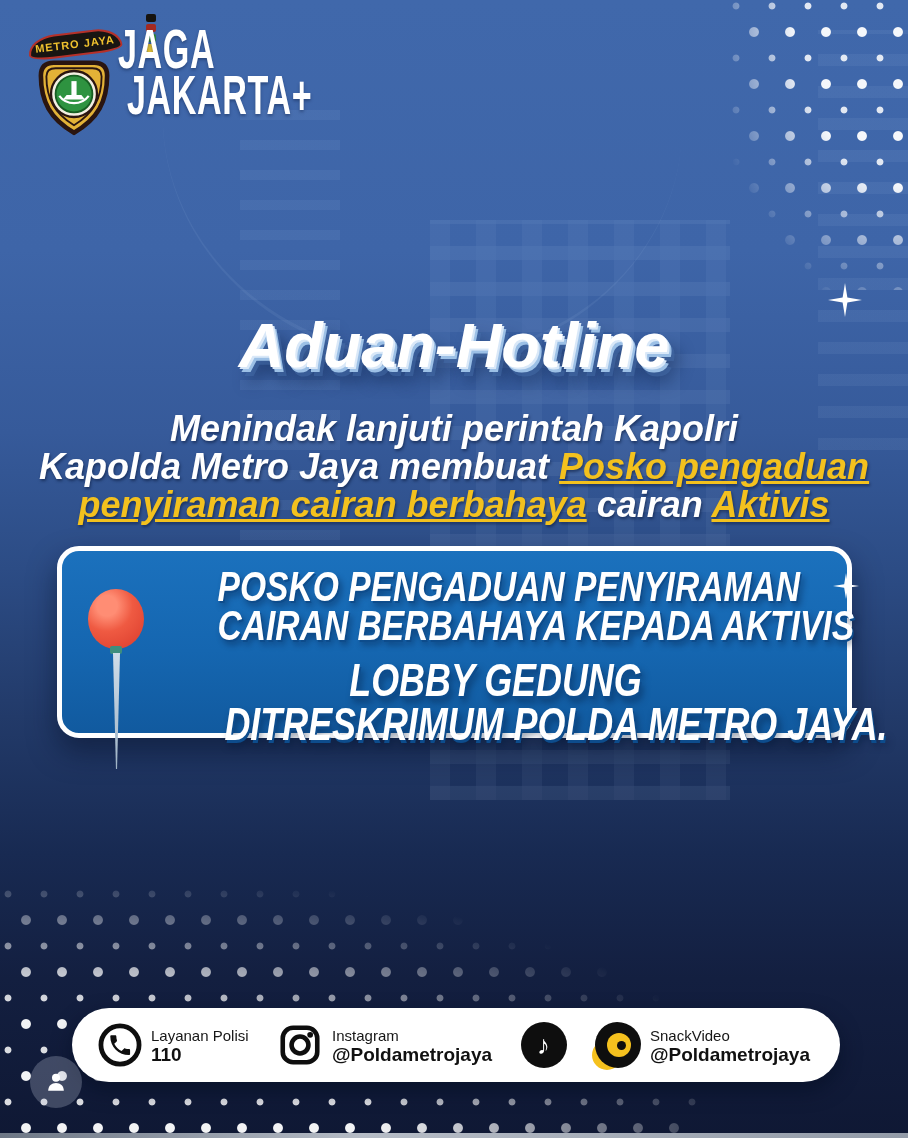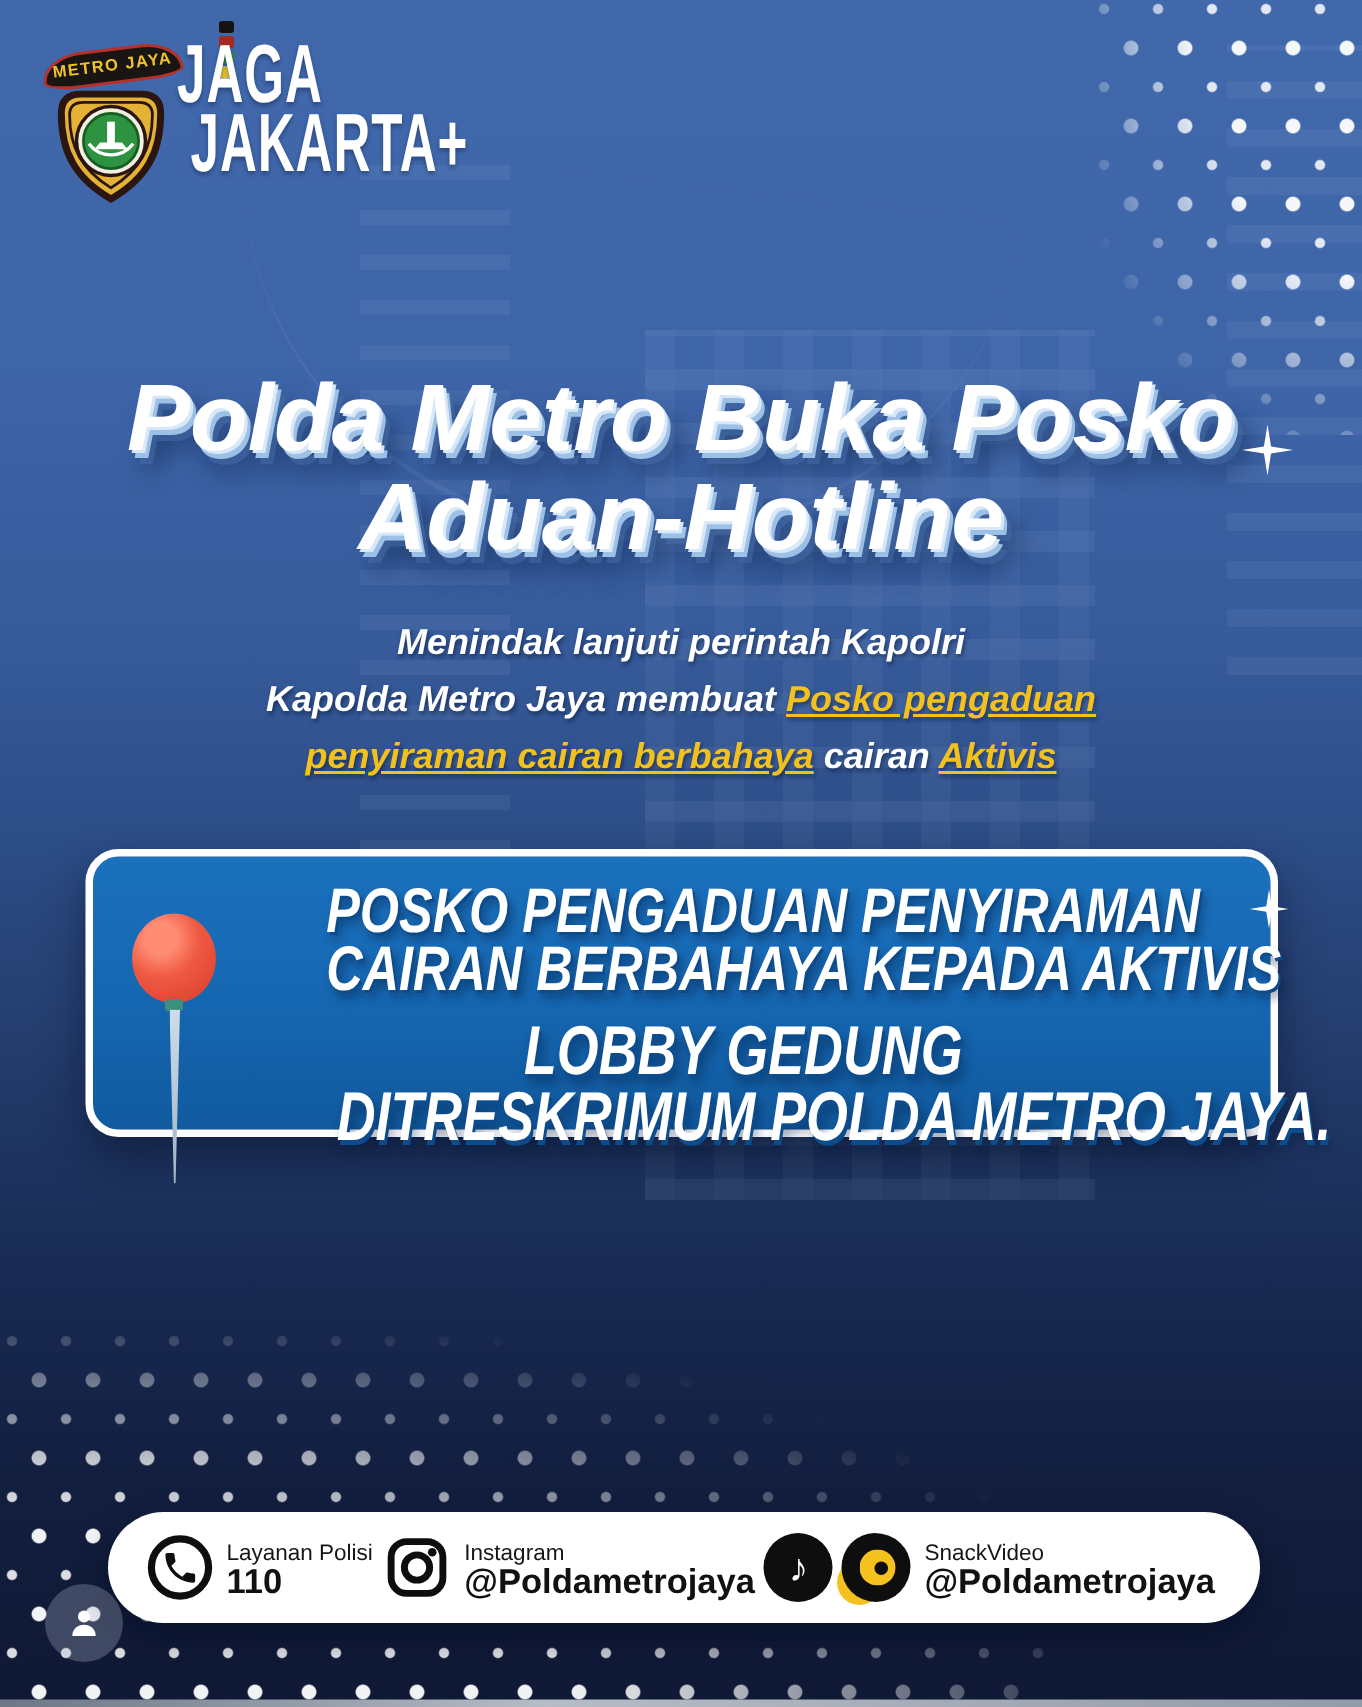--- a/index.html
+++ b/index.html
@@ -47,25 +47,25 @@
   
   .title{position:absolute;left:0;width:908px;top:246px;text-align:center;color:#fff;
     font-style:italic;font-weight:bold;font-size:63px;line-height:66px;letter-spacing:0;
     text-shadow:2px 2px 0 #d9e8f8,4px 5px 0 #9cc0e6,7px 9px 0 rgba(70,110,170,.5),10px 14px 16px rgba(10,30,70,.65);}
   .sparkle{position:absolute;background:#fff;filter:drop-shadow(0 0 5px rgba(255,255,255,.95));
     clip-path:polygon(50% 0%,57% 43%,100% 50%,57% 57%,50% 100%,43% 57%,0% 50%,43% 43%);}
   .sp1{left:828px;top:283px;width:34px;height:34px;}
   .sp2{left:790px;top:594px;width:26px;height:26px;}
   
   .subtitle{position:absolute;left:0;width:908px;top:410px;text-align:center;
-    font-style:italic;font-weight:bold;font-size:24px;line-height:38px;color:#fff;
+    font-style:italic;font-weight:bold;font-size:36px;line-height:38px;color:#fff;
     text-shadow:1px 2px 3px rgba(8,22,55,.55);}
   .yellow{color:#f3c11e;text-decoration:underline;}
   
-  .info-box{position:absolute;left:57px;top:566px;width:795px;height:192px;
+  .info-box{position:absolute;left:57px;top:546px;width:795px;height:192px;
     background:linear-gradient(180deg,#1b71bd 0%,#1566b0 55%,#115a9f 100%);
     border:5px solid #fff;border-radius:22px;
     box-shadow:0 14px 28px rgba(5,15,40,.5);}
   .pin{position:absolute;left:22px;top:38px;width:64px;height:150px;}
   .pin-ball{position:absolute;left:4px;top:0;width:56px;height:60px;border-radius:50%;
     background:radial-gradient(circle at 34% 28%, #ff8d74 0 18%, #ef5a42 45%, #d93a2b 100%);}
   .pin-collar{position:absolute;left:26px;top:57px;width:12px;height:8px;background:#3e8e7e;border-radius:2px;}
   .pin-needle{position:absolute;left:29px;top:64px;width:7px;height:116px;
     background:linear-gradient(180deg,#cfdce8,#9fb4c6);
     clip-path:polygon(0 0,100% 0,58% 100%,42% 100%);}
@@ -76,21 +76,21 @@
   .box-location{margin-top:13px;font-style:italic;font-weight:bold;font-size:46px;line-height:44px;
     transform:scaleX(.78);transform-origin:50% 0;white-space:nowrap;
     text-shadow:2px 3px 0 #0d4c8c,4px 6px 9px rgba(4,25,60,.5);}
   
   .contact-bar{position:absolute;left:72px;top:1008px;width:768px;height:74px;background:#fff;
     border-radius:42px;box-shadow:0 8px 20px rgba(4,12,32,.55);
     display:flex;align-items:center;justify-content:space-between;padding:0 30px 0 26px;}
   .contact{display:flex;align-items:center;gap:9px;}
   .contact-texts{display:flex;flex-direction:column;line-height:19px;}
   .contact-label{font-size:15px;color:#161616;}
-  .contact-value{font-size:23px;font-weight:bold;color:#111;}
+  .contact-value{font-size:19px;font-weight:bold;color:#111;}
   .cicon{flex:0 0 auto;display:flex;align-items:center;justify-content:center;}
   .icon-circle{width:46px;height:46px;border-radius:50%;background:#0e0e0e;color:#fff;
     display:flex;align-items:center;justify-content:center;font-size:26px;font-weight:bold;}
   .snack{position:relative;width:46px;height:46px;}
   .snack-crescent{position:absolute;left:-3px;bottom:-2px;width:30px;height:30px;border-radius:50%;background:#f5c11e;}
   .snack-body{position:absolute;inset:0;border-radius:48% 52% 50% 50%/50% 48% 52% 50%;background:#0e0e0e;}
   .snack-ring{position:absolute;left:12px;top:11px;width:24px;height:24px;border-radius:50%;background:#f5c11e;
     clip-path:polygon(0 0,100% 0,100% 100%,0 100%);}
   .snack-hole{position:absolute;left:22px;top:19px;width:9px;height:9px;border-radius:50%;background:#0e0e0e;}
   
@@ -134,21 +134,21 @@
           <i style="background:#a32a22"></i>
         <i style="background:#2e8b3a"></i>
           <i style="background:#e4c235"></i>
       </div>
       <div class="brand-line">JAGA</div>
       <div class="brand-line l2">JAKARTA+</div>
     </div>
   </header>
 
   <h1 class="title" style="margin:0;">
-    <span>Polda Metro Buka Posko</span><br>
+    <br>
     <span>Aduan-Hotline</span>
   </h1>
   <div class="sparkle sp1"></div>
 
   <p class="subtitle" style="margin:0;">
     <span>Menindak lanjuti perintah Kapolri</span><br>
     <span>Kapolda Metro Jaya membuat </span><span class="yellow">Posko pengaduan</span><br>
     <span class="yellow">penyiraman cairan berbahaya</span><span> cairan </span><span class="yellow">Aktivis</span>
   </p>
 

